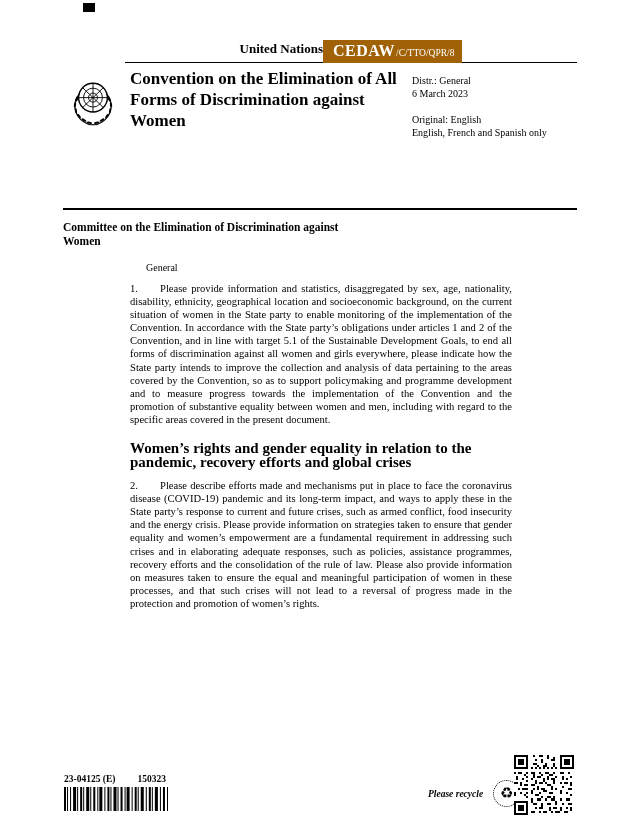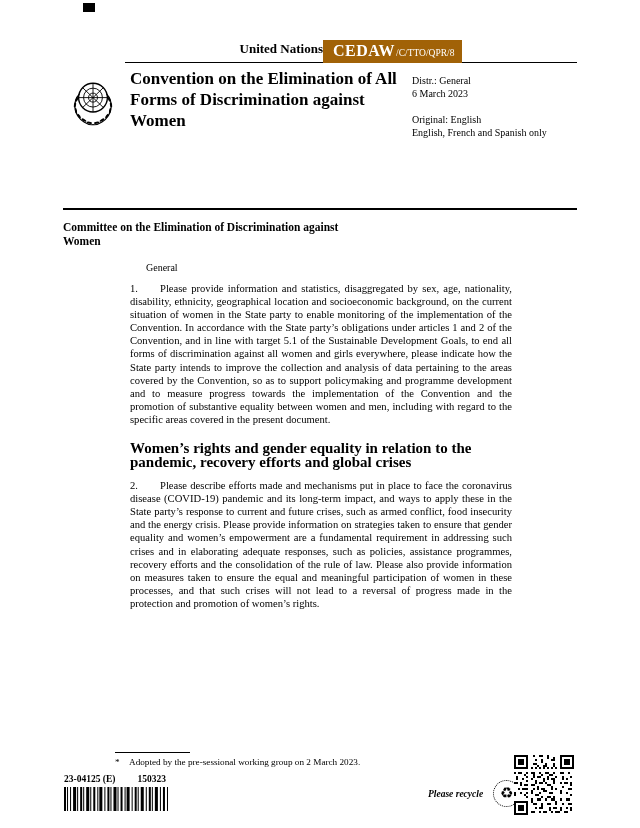--- a/index.html
+++ b/index.html
@@ -183,26 +183,20 @@
 
     <h2 class="sec-heading">General</h2>
 
     <p class="body-para"><span class="para-num">1.</span><span>Please provide information and statistics, disaggregated by sex, age, nationality, disability, ethnicity, geographical location and socioeconomic background, on the current situation of women in the State party to enable monitoring of the implementation of the Convention. In accordance with the State party’s obligations under articles 1 and 2 of the Convention, and in line with target 5.1 of the Sustainable Development Goals, to end all forms of discrimination against all women and girls everywhere, please indicate how the State party intends to improve the collection and analysis of data pertaining to the areas covered by the Convention, so as to support policymaking and programme development and to measure progress towards the implementation of the Convention and the promotion of substantive equality between women and men, including with regard to the specific areas covered in the present document.</span></p>
 
     <h3 class="sub-heading">Women’s rights and gender equality in relation to the pandemic, recovery efforts and global crises</h3>
 
     <p class="body-para"><span class="para-num">2.</span><span>Please describe efforts made and mechanisms put in place to face the coronavirus disease (COVID-19) pandemic and its long-term impact, and ways to apply these in the State party’s response to current and future crises, such as armed conflict, food insecurity and the energy crisis. Please provide information on strategies taken to ensure that gender equality and women’s empowerment are a fundamental requirement in addressing such crises and in elaborating adequate responses, such as policies, assistance programmes, recovery efforts and the consolidation of the rule of law. Please also provide information on measures taken to ensure the equal and meaningful participation of women in these processes, and that such crises will not lead to a reversal of progress made in the protection and promotion of women’s rights.</span></p>
   </div>
 
-  <div class="footnote-block">
-    <div class="footnote-rule"></div>
-    <div>
-      <span class="footnote-marker">*</span><span>Adopted by the pre-sessional working group on 2 March 2023.</span>
-    </div>
-  </div>
 
   <div class="doc-id">
     <span>23-04125 (E)</span><span class="date-code">150323</span>
   </div>
 
   <svg class="barcode" viewBox="0 0 104 22" preserveAspectRatio="none" aria-hidden="true">
     <path fill="#000" d="M0 0h2v22H0zM3 0h1v22H3zM6 0h1v22H6zM9 0h3v22H9zM13 0h1v22h-1zM16 0h2v22h-2zM19 0h1v22h-1zM22 0h3v22h-3zM26 0h1v22h-1zM29 0h2v22h-2zM33 0h1v22h-1zM35 0h3v22h-3zM40 0h1v22h-1zM43 0h2v22h-2zM46 0h1v22h-1zM49 0h3v22h-3zM53 0h1v22h-1zM56 0h2v22h-2zM60 0h1v22h-1zM62 0h3v22h-3zM67 0h1v22h-1zM70 0h2v22h-2zM73 0h1v22h-1zM76 0h3v22h-3zM81 0h1v22h-1zM84 0h2v22h-2zM87 0h1v22h-1zM90 0h3v22h-3zM95 0h1v22h-1zM98 0h2v22h-2zM102 0h1v22h-1z"></path>
   </svg>
 
   <div class="recycle-row">

